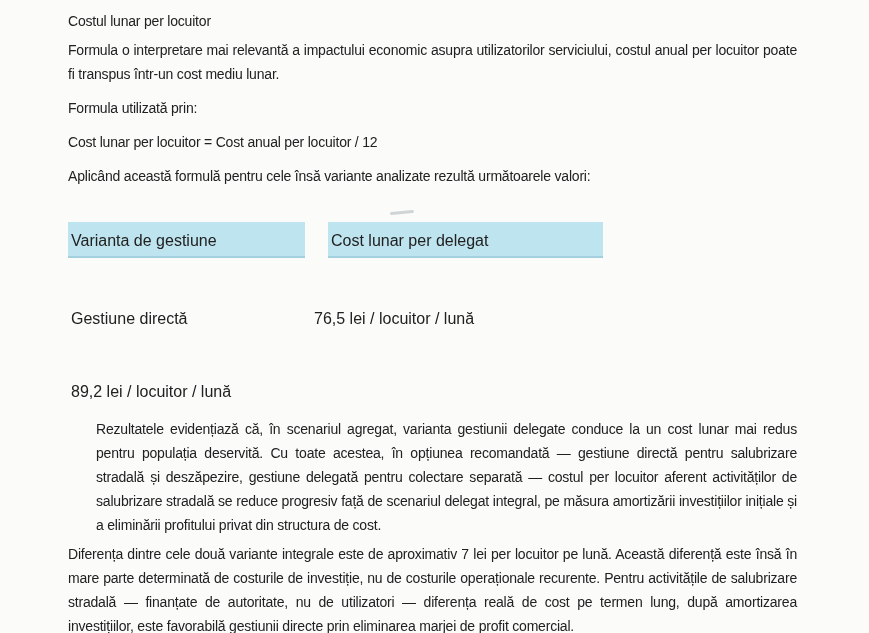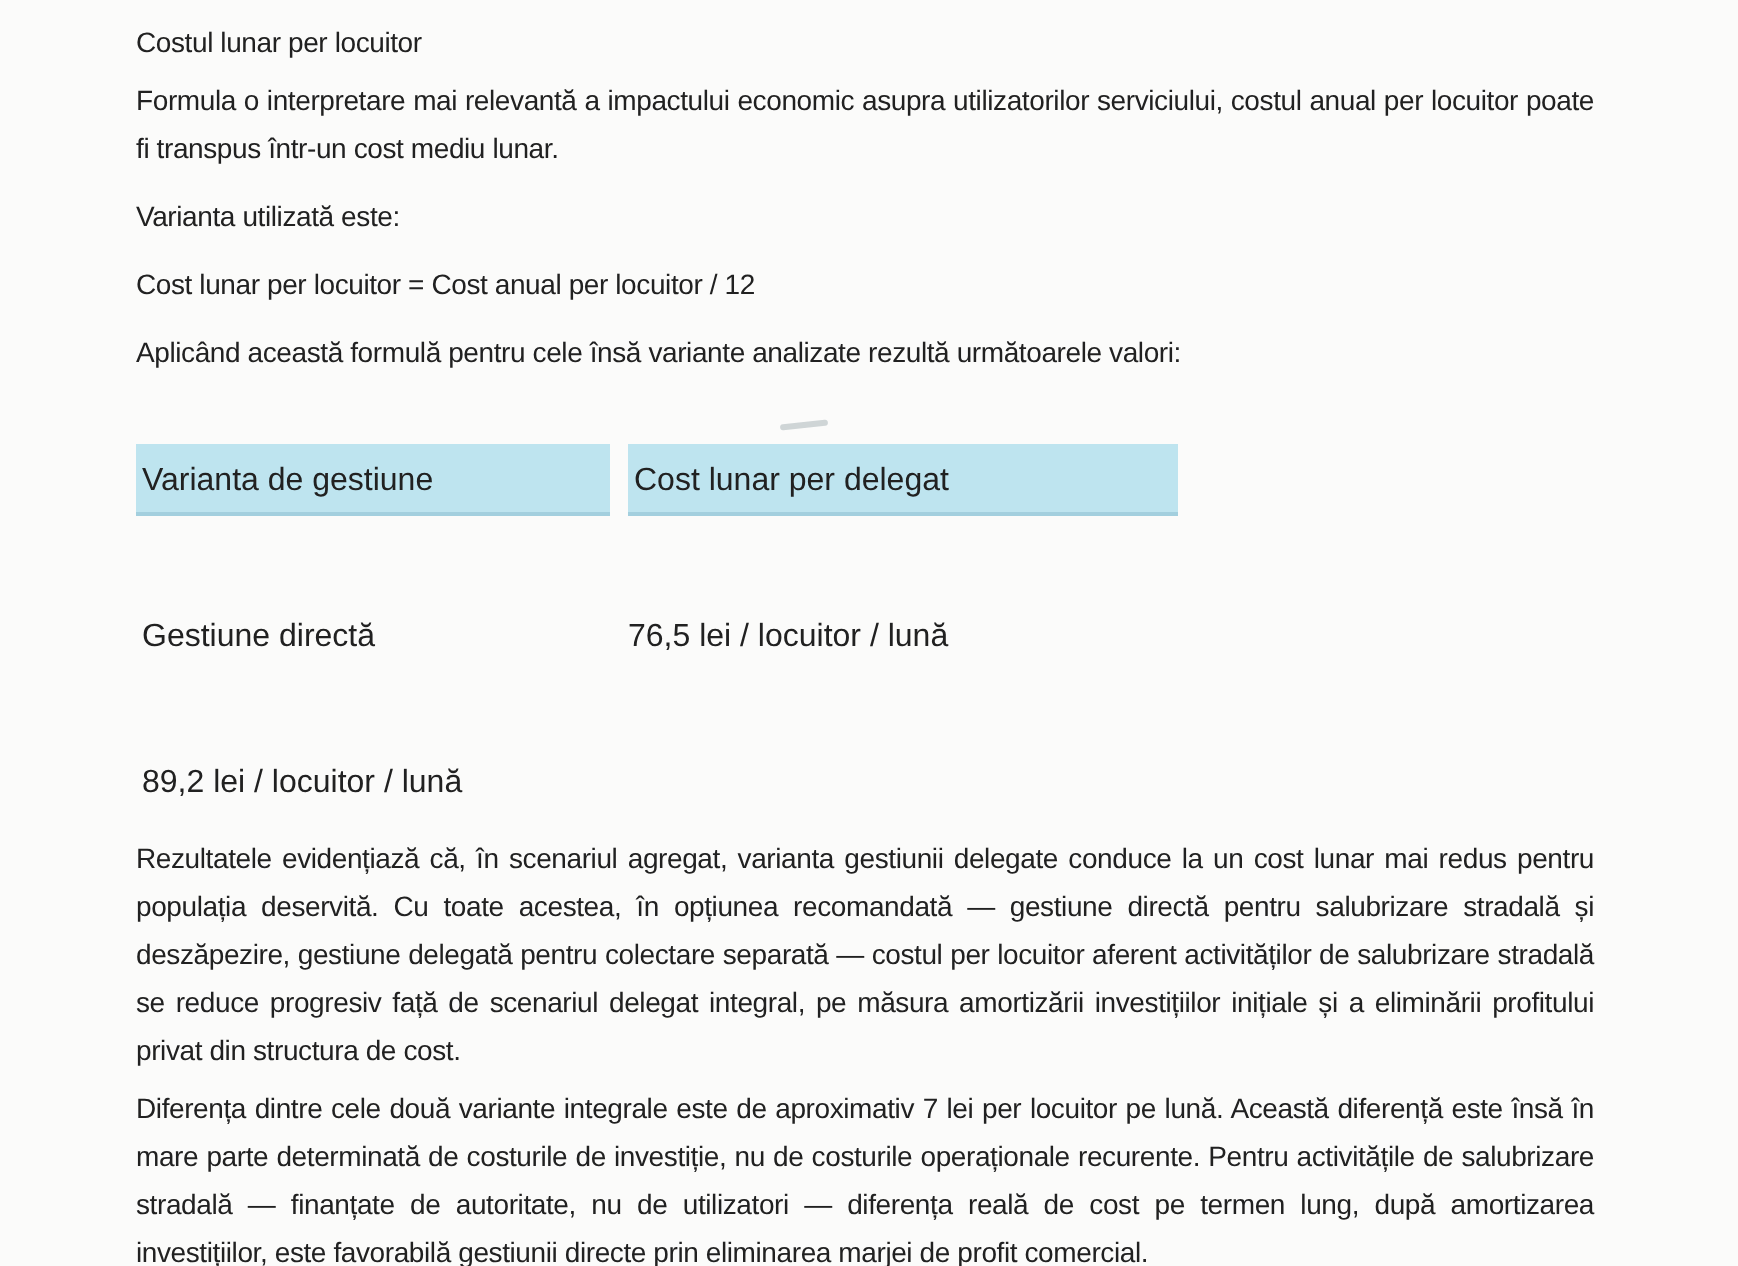--- a/index.html
+++ b/index.html
@@ -24,41 +24,41 @@
     letter-spacing: -0.2px;
   }
   h1 { margin-bottom: 5px; }
   p  { margin-bottom: 10px; }
   .just { text-align: justify; }
 
   .tbl { margin: 34px 0 0 0; }
   .thead {
     display: grid;
     grid-template-columns: 237px 275px;
-    column-gap: 9px;
+    column-gap: 23px;
   }
   .th {
     box-sizing: border-box;
     height: 36px;
     padding: 7px 4px 0 3px;
     line-height: 22px;
     background: var(--header-fill, #bee4ef);
     border-bottom: 2px solid var(--header-edge, #a3cfde);
     border-top: 1px solid var(--header-fill, #bee4ef);
   }
   .tr {
     display: grid;
     grid-template-columns: 243px 275px;
     height: 37px;
     align-items: end;
     margin-top: 36px;
   }
   .td { padding-left: 3px; line-height: 24px; }
 
-  .results-paragraph { margin-top: 13px; margin-bottom: 5px; }
+  .results-paragraph { margin-top: 13px; margin-bottom: 5px; margin-left: 28px; }
   .difference-paragraph { margin-bottom: 0; }
 
   .scan-artifact {
     position: absolute;
     left: 390px; top: 211px;
     width: 24px; height: 3px;
     background: #9aa6aa;
     opacity: .45;
     border-radius: 2px;
     transform: rotate(-6deg);
@@ -66,21 +66,21 @@
 </style>
 </head>
 <body>
 
 <div class="page">
 
   <h1>Costul lunar per locuitor</h1>
 
   <p class="just">Formula o interpretare mai relevantă a impactului economic asupra utilizatorilor serviciului, costul anual per locuitor poate fi transpus într-un cost mediu lunar.</p>
 
-  <p>Varianta utilizată este:</p>
+  <p>Formula utilizată prin:</p>
 
   <p>Cost lunar per locuitor = Cost anual per locuitor / 12</p>
 
   <p>Aplicând această formulă pentru cele însă variante analizate rezultă următoarele valori:</p>
 
   <div class="scan-artifact"></div>
 
   <div class="tbl">
     <div class="thead">
       <div class="th">Varianta de gestiune</div>

